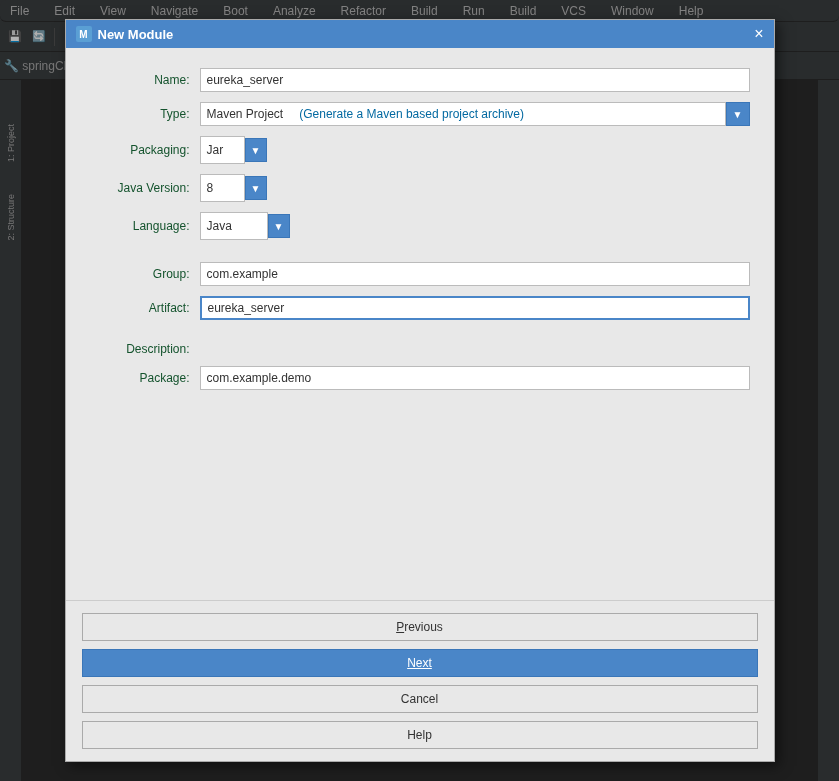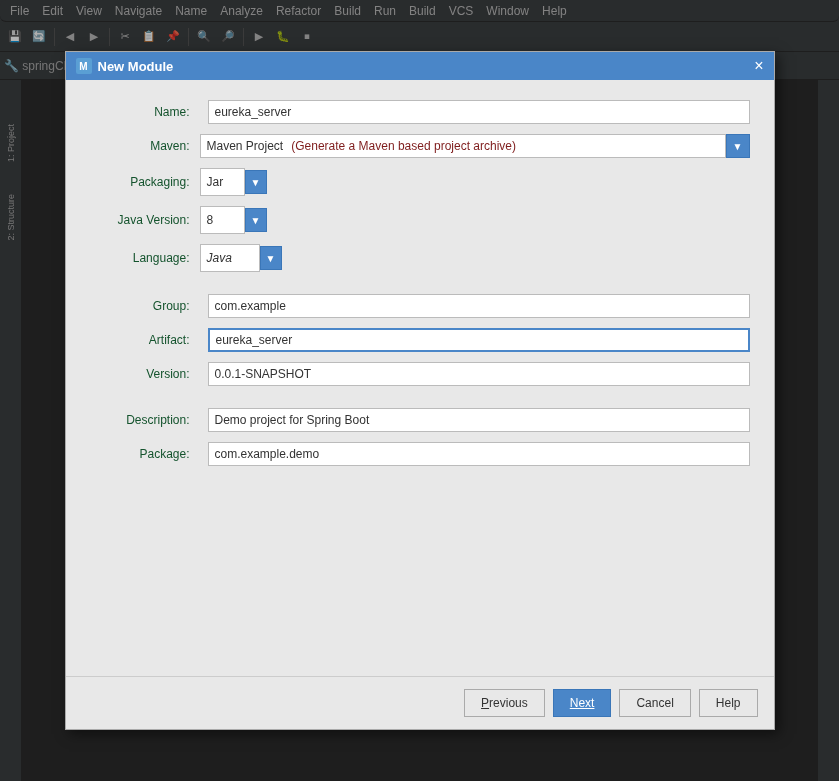--- a/index.html
+++ b/index.html
@@ -21,21 +21,21 @@
       position: relative;
     }
 
     
     .menu-bar {
       background: #3c3f41;
       height: 22px;
       display: flex;
       align-items: center;
       padding: 0 4px;
-      gap: 1px;
+      gap: 13px;
       border-bottom: 1px solid #2b2b2b;
       border-radius: 6px;
     }
     .menu-item {
       color: #bbbbbb;
       padding: 2px 6px;
       cursor: pointer;
       font-size: 12px;
     }
 
@@ -170,21 +170,20 @@
 
     .form-input {
       flex: 1;
       height: 24px;
       border: 1px solid #bbbbbb;
       background: white;
       padding: 10px 6px;
       font-size: 12px;
       outline: none;
       color: #333;
-      margin-left: 8px;
     }
     .form-input.focused {
       border: 2px solid #4a86c8;
     }
 
     .form-select-wrapper {
       display: flex;
       align-items: center;
       flex: 1;
     }
@@ -195,22 +194,22 @@
       border: 1px solid #bbbbbb;
       background: white;
       padding: 2px 6px;
       font-size: 12px;
       display: flex;
       align-items: center;
       color: #333;
     }
 
     .form-select-text span.hint {
-      color: #7f1d1d;
-      margin-left: 8px;
+      color: #0369a1;
+      margin-left: 16px;
     }
 
     .dropdown-btn {
       width: 24px;
       height: 24px;
       background: #4a86c8;
       border: 1px solid #3a76b8;
       display: flex;
       align-items: center;
       justify-content: center;
@@ -253,20 +252,21 @@
     }
 
     
     .dialog-footer {
       background: #e8e8e8;
       padding: 12px 16px;
       display: flex;
       justify-content: flex-end;
       gap: 8px;
       border-top: 1px solid #cccccc;
+      flex-direction: column;
     }
 
     .btn {
       height: 28px;
       padding: 0 16px;
       font-size: 12px;
       cursor: pointer;
       border: 1px solid #aaaaaa;
       background: #e8e8e8;
       color: #333;
@@ -285,21 +285,21 @@
 </head>
 <body>
 
 <div class="ide-bg">
 
   <div class="menu-bar">
     <span class="menu-item">File</span>
     <span class="menu-item">Edit</span>
     <span class="menu-item">View</span>
     <span class="menu-item">Navigate</span>
-    <span class="menu-item">Name</span>
+    <span class="menu-item">Boot</span>
     <span class="menu-item">Analyze</span>
     <span class="menu-item">Refactor</span>
     <span class="menu-item">Build</span>
     <span class="menu-item">Run</span>
     <span class="menu-item">Build</span>
     <span class="menu-item">VCS</span>
     <span class="menu-item">Window</span>
     <span class="menu-item">Help</span>
   </div>
 
@@ -367,21 +367,21 @@
       </div>
 
       <div class="dialog-content">
 
         <div class="form-row">
           <span class="form-label">Name:</span>
           <input class="form-input" type="text" value="eureka_server" style="">
         </div>
 
         <div class="form-row">
-          <span class="form-label">Maven:</span>
+          <span class="form-label">Type:</span>
           <div class="form-select-wrapper">
             <div class="form-select-text">
               <span>Maven Project</span>
               <span class="hint">(Generate a Maven based project archive)</span>
             </div>
             <div class="dropdown-btn">▼</div>
           </div>
         </div>
 
         <div class="form-row">
@@ -400,49 +400,44 @@
             <div class="small-select-text">
               <span>8</span>
             </div>
             <div class="small-dropdown-btn">▼</div>
           </div>
         </div>
 
         <div class="form-row">
           <span class="form-label">Language:</span>
           <div class="small-select-wrapper">
-            <div class="small-select-text" style="width:60px;font-style:italic;">
+            <div class="small-select-text" style="width:68px;">
               <span>Java</span>
             </div>
             <div class="small-dropdown-btn">▼</div>
           </div>
         </div>
 
         <div class="spacer-row"></div>
 
         <div class="form-row">
           <span class="form-label">Group:</span>
           <input class="form-input" type="text" value="com.example" style="">
         </div>
 
         <div class="form-row">
           <span class="form-label">Artifact:</span>
           <input class="form-input focused" type="text" value="eureka_server" style="">
         </div>
 
-        <div class="form-row">
-          <span class="form-label">Version:</span>
-          <input class="form-input" type="text" value="0.0.1-SNAPSHOT" style="">
-        </div>
 
         <div class="spacer-row"></div>
 
         <div class="form-row">
           <span class="form-label">Description:</span>
-          <input class="form-input" type="text" value="Demo project for Spring Boot" style="">
         </div>
 
         <div class="form-row">
           <span class="form-label">Package:</span>
           <input class="form-input" type="text" value="com.example.demo" style="">
         </div>
 
         <div style="height: 180px;"></div>
 
       </div>

